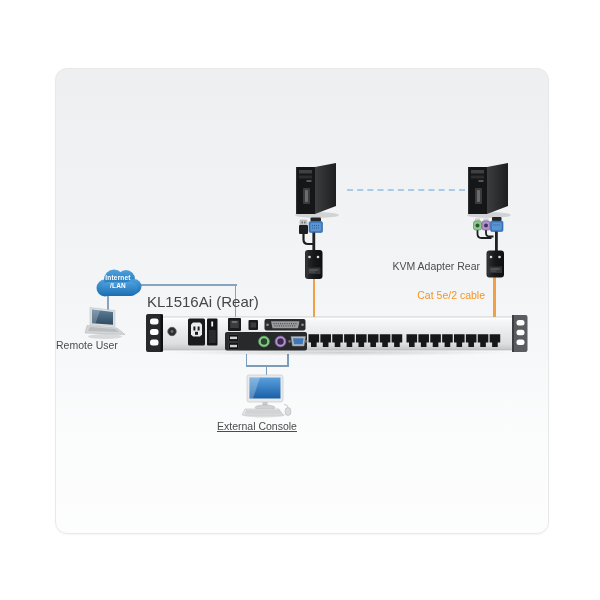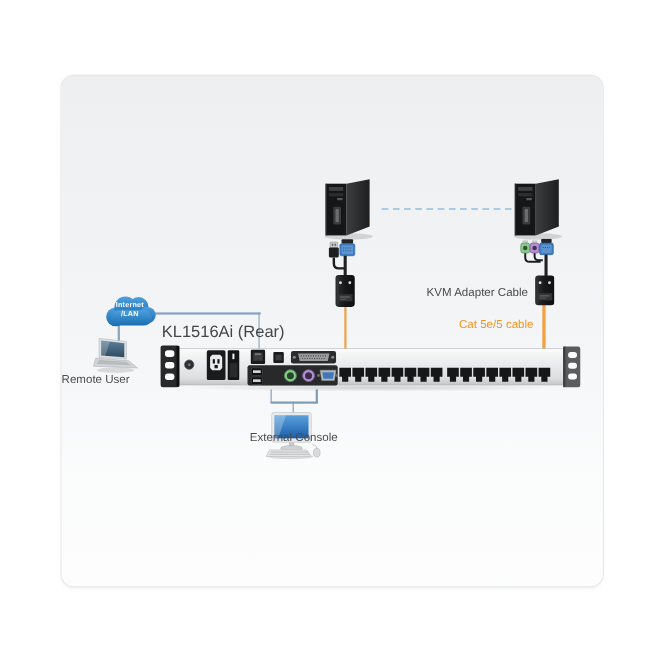--- a/index.html
+++ b/index.html
@@ -325,17 +325,17 @@
       <ellipse cx="25" cy="33.5" rx="10" ry="2.5" fill="#cfd1d3" stroke="#b0b3b5" stroke-width="0.5"></ellipse>
       <polygon points="5,35 39,35 43,41 2,41" fill="#e3e4e6" stroke="#bfc1c3" stroke-width="0.6"></polygon>
       <line x1="6" y1="37" x2="40" y2="37" stroke="#b4b6b8" stroke-width="0.7"></line>
       <line x1="5" y1="39" x2="41.5" y2="39" stroke="#b4b6b8" stroke-width="0.7"></line>
       <ellipse cx="48" cy="37.5" rx="3" ry="4" fill="#d8dadc" stroke="#b5b7b9" stroke-width="0.6"></ellipse>
       <path d="M48,33.5 q0,-3 -4,-3" stroke="#b5b7b9" stroke-width="0.7" fill="none"></path>
     </svg>
   </div>
 
   <div class="lbl title" style="left:147px;top:296px;">KL1516Ai (Rear)</div>
-  <div class="lbl" style="left:380px;top:260px;width:100px;text-align:right;">KVM Adapter Cable</div>
-  <div class="lbl orange" style="left:385px;top:289px;width:100px;text-align:right;">Cat 5e/5 cable</div>
+  <div class="lbl" style="left:380px;top:260px;width:100px;text-align:right;">KVM Adapter Rear</div>
+  <div class="lbl orange" style="left:385px;top:289px;width:100px;text-align:right;">Cat 5e/2 cable</div>
   <div class="lbl" style="left:56px;top:339px;width:100px;text-align:left;">Remote User</div>
-  <div class="lbl" style="left:217px;top:392px;width:100px;text-align:center;">External Console</div>
+  <div class="lbl" style="left:217px;top:420px;width:100px;text-decoration:underline;">External Console</div>
 </div>
 
 </body></html>

